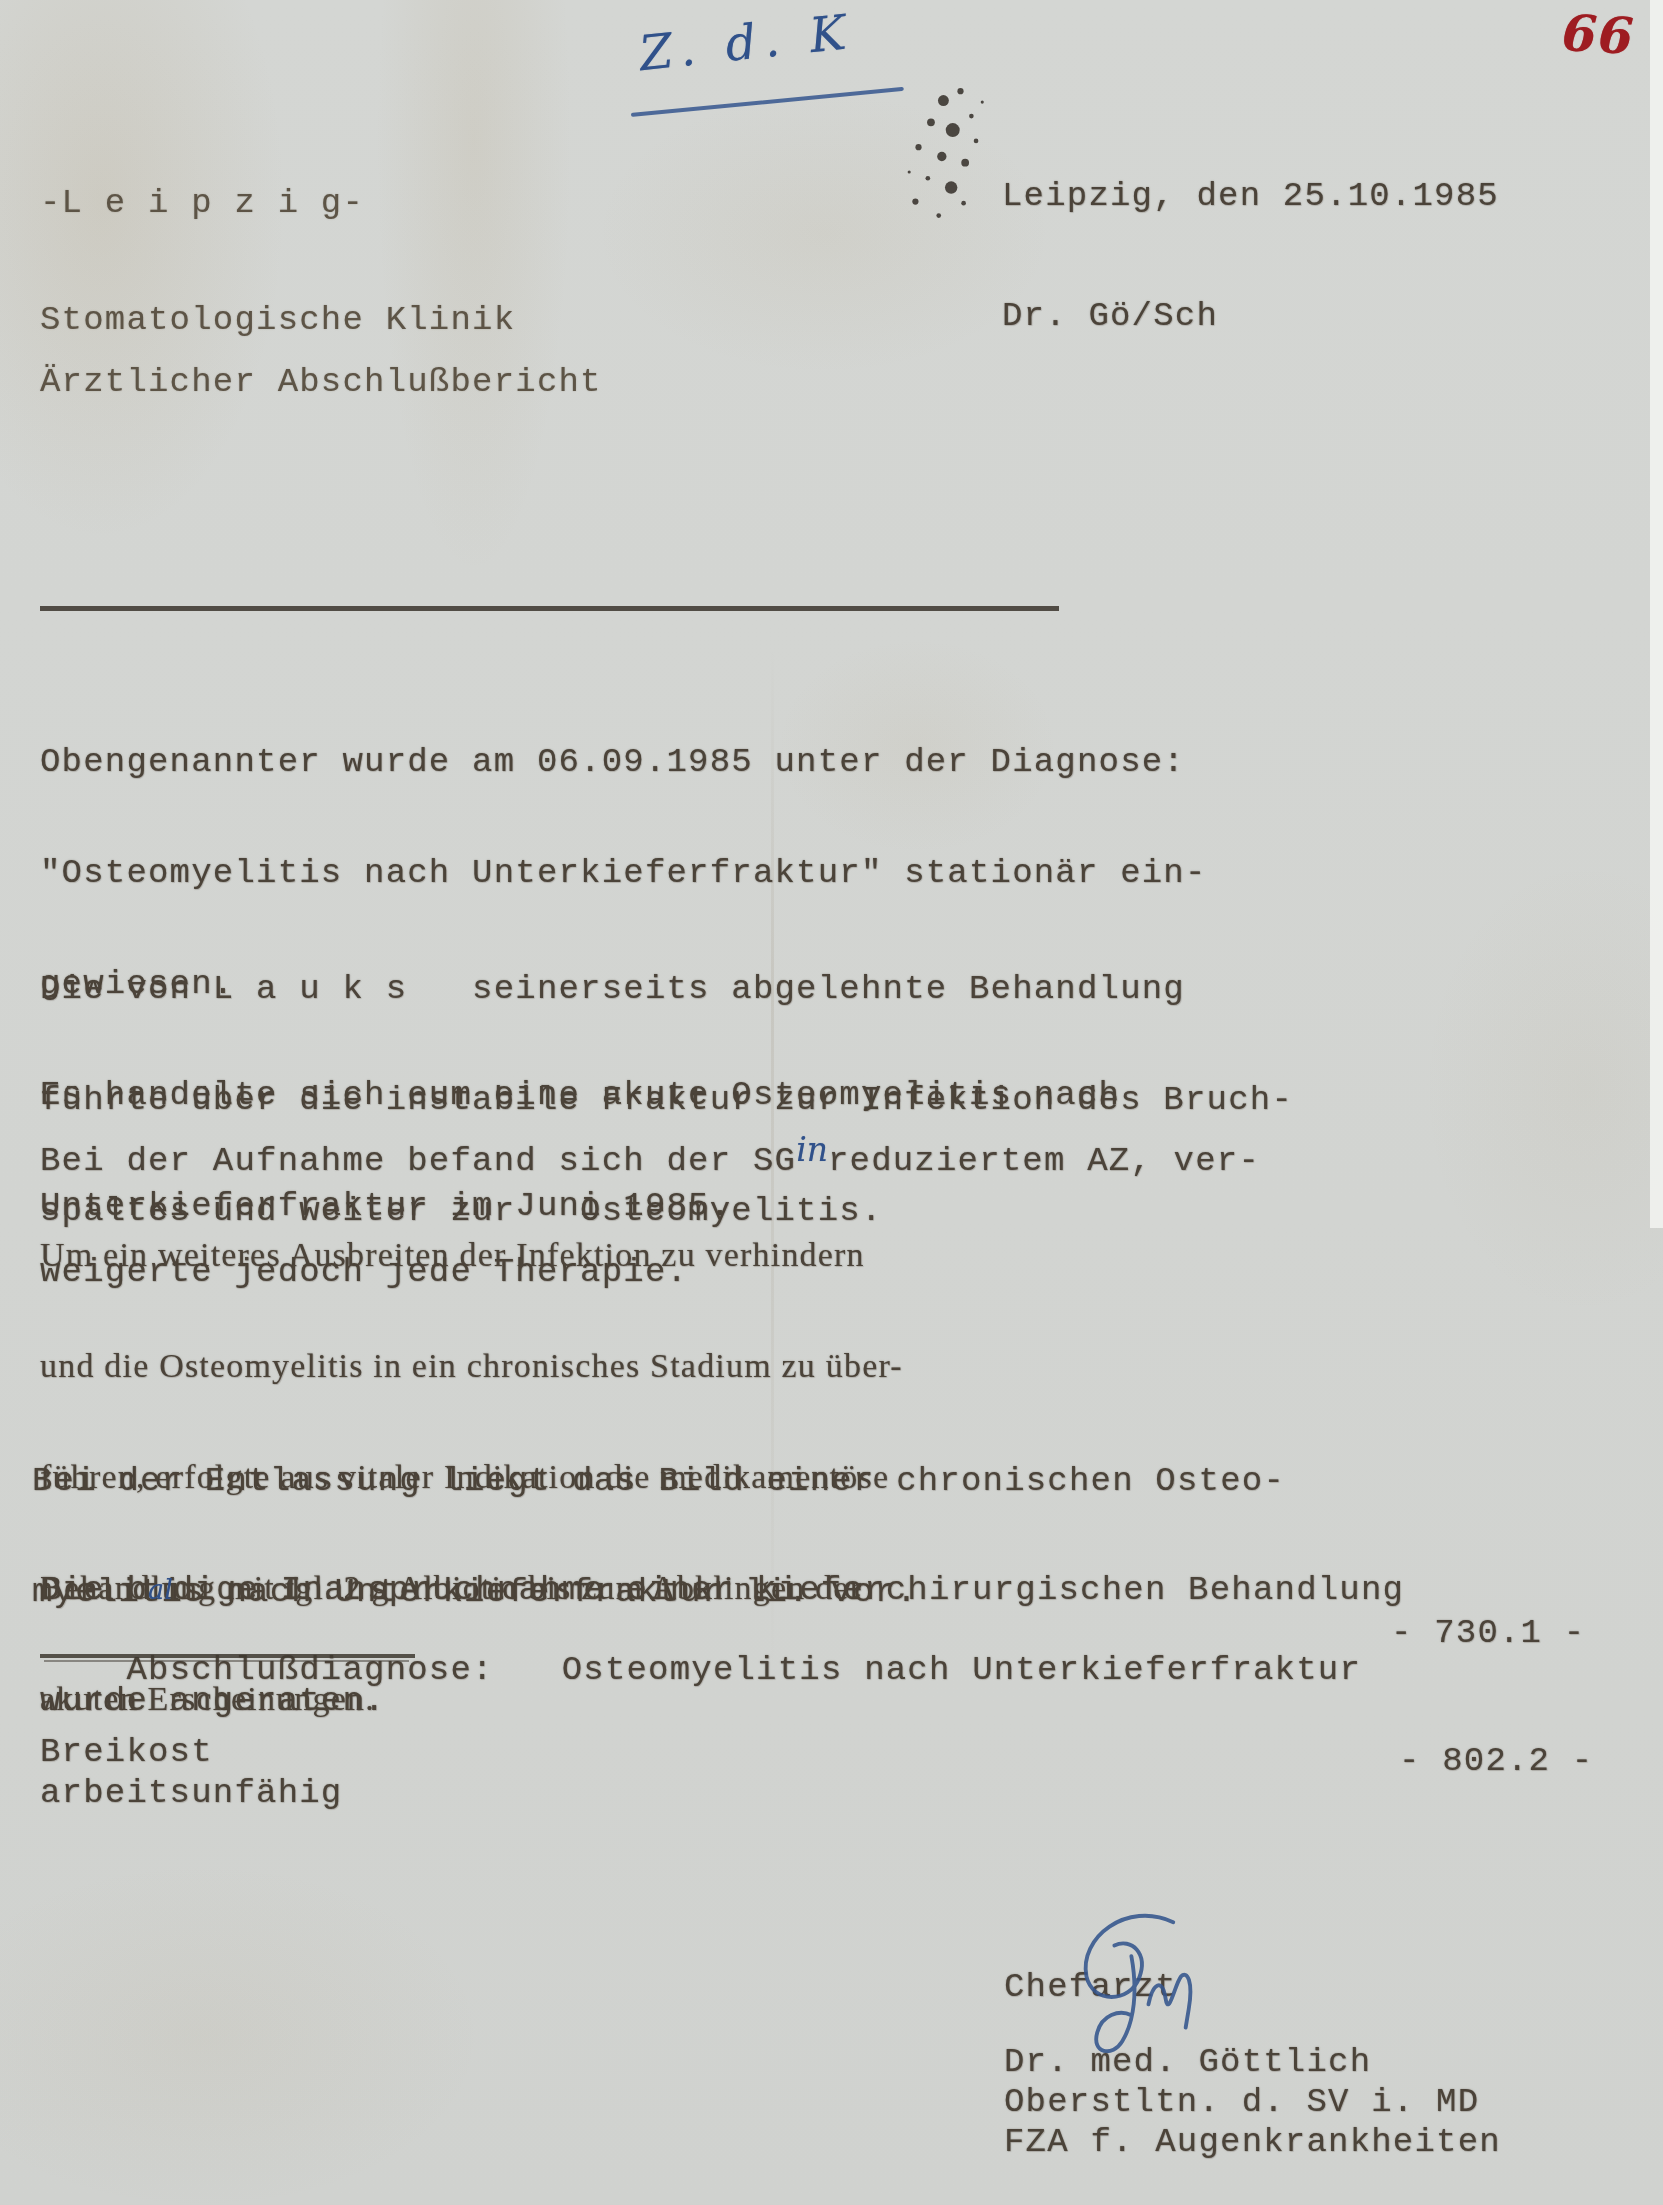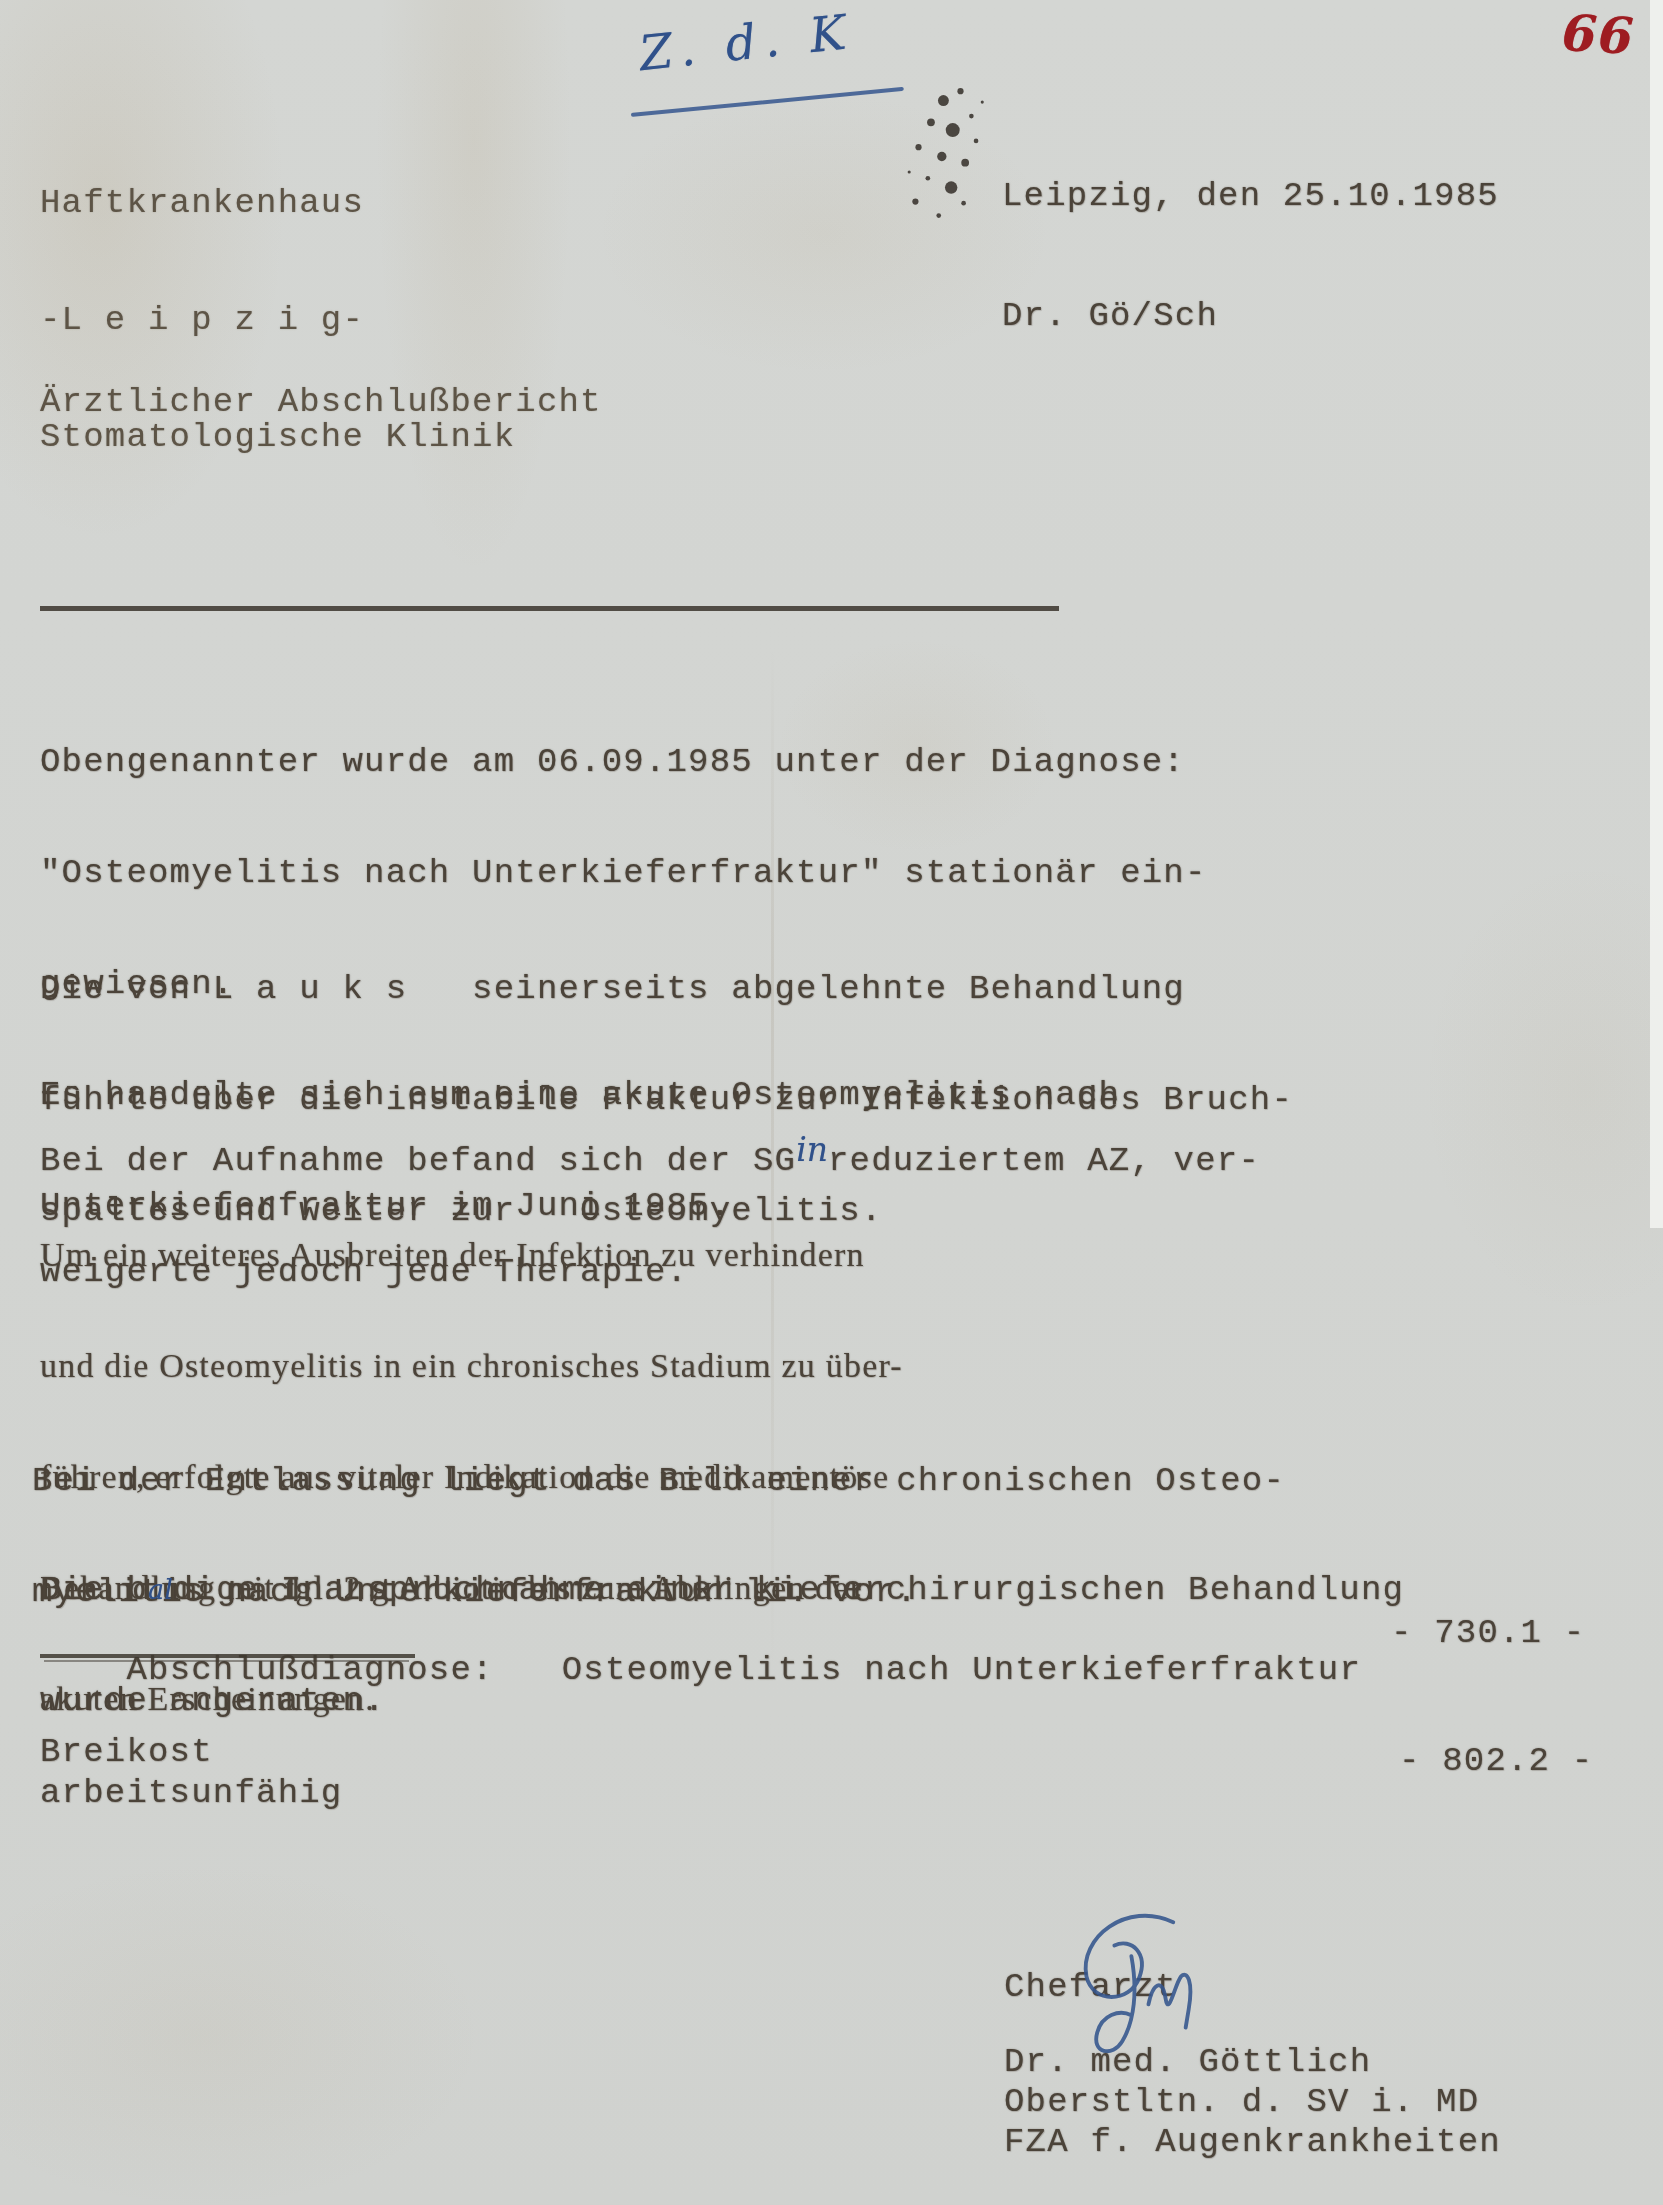--- a/index.html
+++ b/index.html
@@ -70,31 +70,30 @@
       <circle cx="104" cy="90" r="3"></circle>
         <circle cx="18" cy="130" r="2"></circle>
       <circle cx="88" cy="170" r="3"></circle>
         <circle cx="112" cy="40" r="2"></circle>
     </g>
   </svg>
 
   <div class="abs red" style="left:1562px;top:4.7px;font-size:50px;letter-spacing:1.6px;transform:rotate(3deg);">66</div>
 
   <div class="abs t light" style="left:40px;top:106px;line-height:39px;">
-    <div>Haftkrankenhaus</div>
     <div>-L e i p z i g-</div>
     <div>Stomatologische Klinik</div>
   </div>
 
   <div class="abs t" style="left:1002px;top:96px;line-height:40px;">
     <div>Leipzig, den 25.10.1985</div>
     <div>Dr. Gö/Sch</div>
   </div>
 
-  <div class="abs t light" style="left:40px;top:384px;">Ärztlicher Abschlußbericht</div>
+  <div class="abs t light" style="left:40px;top:364px;">Ärztlicher Abschlußbericht</div>
 
   <div class="abs rule" style="left:40px;top:606px;width:1019px;height:5.4px;opacity:.88;"></div>
 
   <div class="abs t" style="left:40px;top:670px;">
     <div>Obengenannter wurde am 06.09.1985 unter der Diagnose:</div>
     <div>"Osteomyelitis nach Unterkieferfraktur" stationär ein-</div>
     <div>gewiesen.</div>
     <div>Es handelte sich eum eine akute Osteomyelitis nach</div>
     <div>Unterkieferfraktur im Juni 1985.</div>
   </div>

